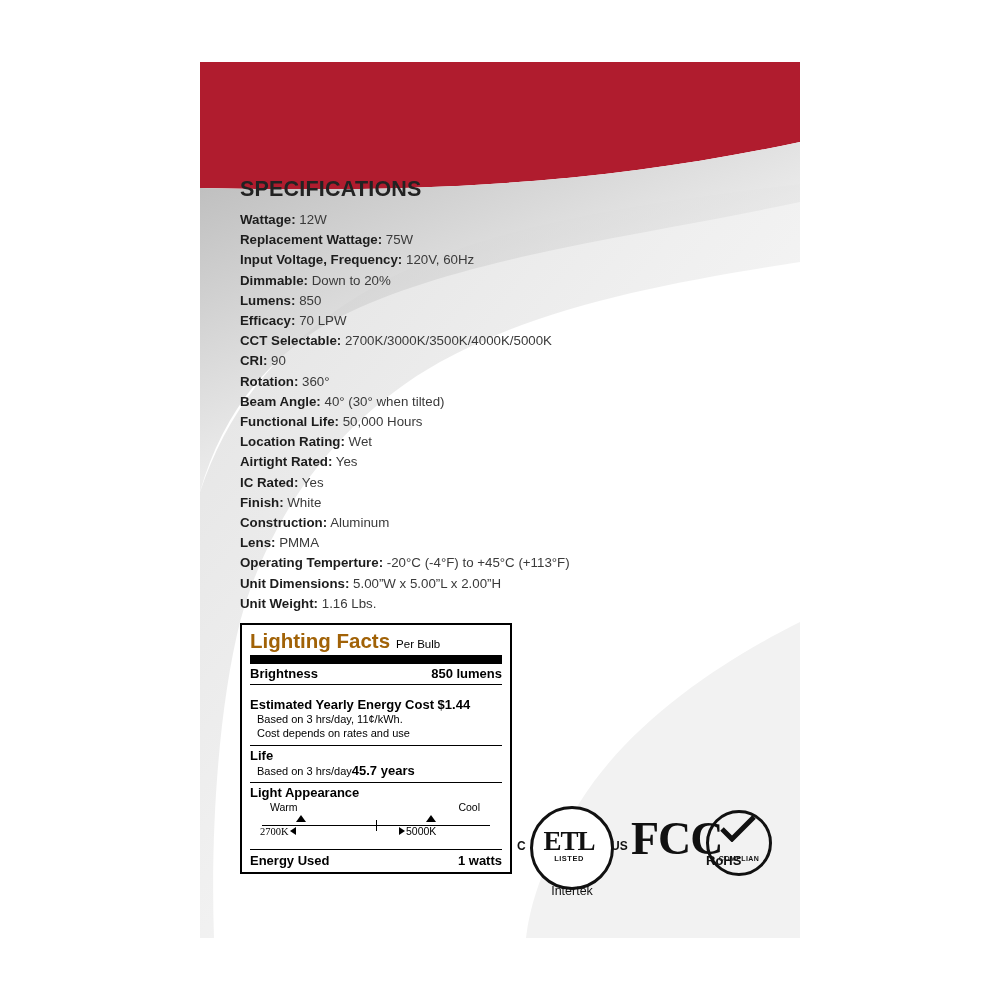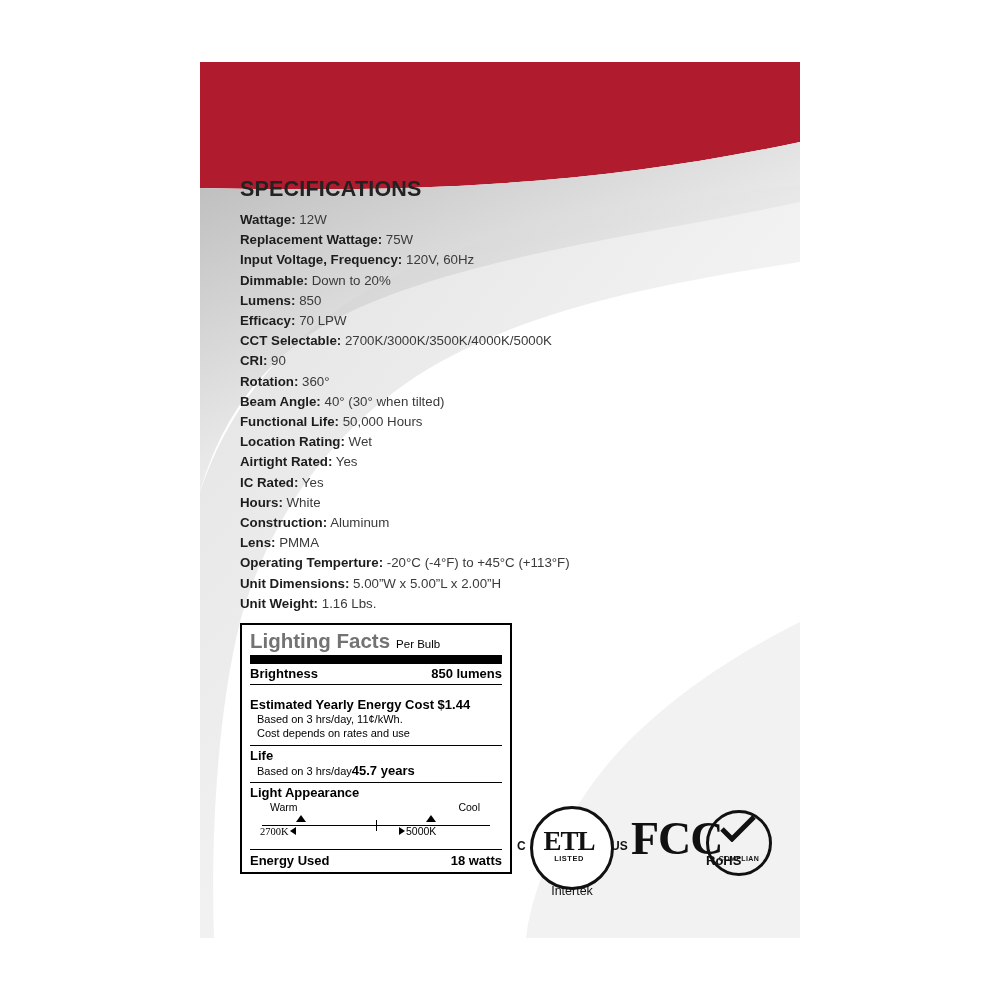--- a/index.html
+++ b/index.html
@@ -80,21 +80,21 @@
   }
   .facts-title-row {
     display: flex;
     align-items: baseline;
     gap: 6px;
     padding-bottom: 2px;
   }
   .facts-title {
     font-size: 20.5px;
     font-weight: bold;
-    color: #737373;
+    color: #a16207;
     line-height: 1.05;
     text-align: right;
   }
   .facts-perbulb {
     font-size: 11.5px;
     color: #000;
   }
   .facts-bar {
     height: 9px;
     background: #000000;
@@ -376,21 +376,21 @@
         <li class="spec-row"><span class="k">Lumens:</span> <span class="v">850</span></li>
         <li class="spec-row"><span class="k">Efficacy:</span> <span class="v">70 LPW</span></li>
         <li class="spec-row"><span class="k">CCT Selectable:</span> <span class="v">2700K/3000K/3500K/4000K/5000K</span></li>
         <li class="spec-row"><span class="k">CRI:</span> <span class="v">90</span></li>
         <li class="spec-row"><span class="k">Rotation:</span> <span class="v">360°</span></li>
         <li class="spec-row"><span class="k">Beam Angle:</span> <span class="v">40° (30° when tilted)</span></li>
         <li class="spec-row"><span class="k">Functional Life:</span> <span class="v">50,000 Hours</span></li>
         <li class="spec-row"><span class="k">Location Rating:</span> <span class="v">Wet</span></li>
         <li class="spec-row"><span class="k">Airtight Rated:</span> <span class="v">Yes</span></li>
         <li class="spec-row"><span class="k">IC Rated:</span> <span class="v">Yes</span></li>
-        <li class="spec-row"><span class="k">Hours:</span> <span class="v">White</span></li>
+        <li class="spec-row"><span class="k">Finish:</span> <span class="v">White</span></li>
         <li class="spec-row"><span class="k">Construction:</span> <span class="v">Aluminum</span></li>
         <li class="spec-row"><span class="k">Lens:</span> <span class="v">PMMA</span></li>
         <li class="spec-row"><span class="k">Operating Temperture:</span> <span class="v">-20°C (-4°F) to +45°C (+113°F)</span></li>
         <li class="spec-row"><span class="k">Unit Dimensions:</span> <span class="v">5.00”W x 5.00”L x 2.00”H</span></li>
         <li class="spec-row"><span class="k">Unit Weight:</span> <span class="v">1.16 Lbs.</span></li>
       </ul>
     </div>
 
     <div class="facts">
       <div class="facts-title-row">
@@ -441,21 +441,21 @@
               <span class="arrow-right"></span>
               <span>5000K</span>
             </span>
           </div>
         </div>
       </div>
 
       <div class="facts-line"></div>
       <div class="energy-row">
         <span class="f-bold">Energy Used</span>
-        <span class="f-bold">18 watts</span>
+        <span class="f-bold">1 watts</span>
       </div>
     </div>
 
     <div class="certs">
       <div class="etl">
         <div class="etl-circle"></div>
         <div class="etl-text">ETL</div>
         <div class="etl-listed">LISTED</div>
         <div class="etl-c">C</div>
         <div class="etl-us">US</div>

